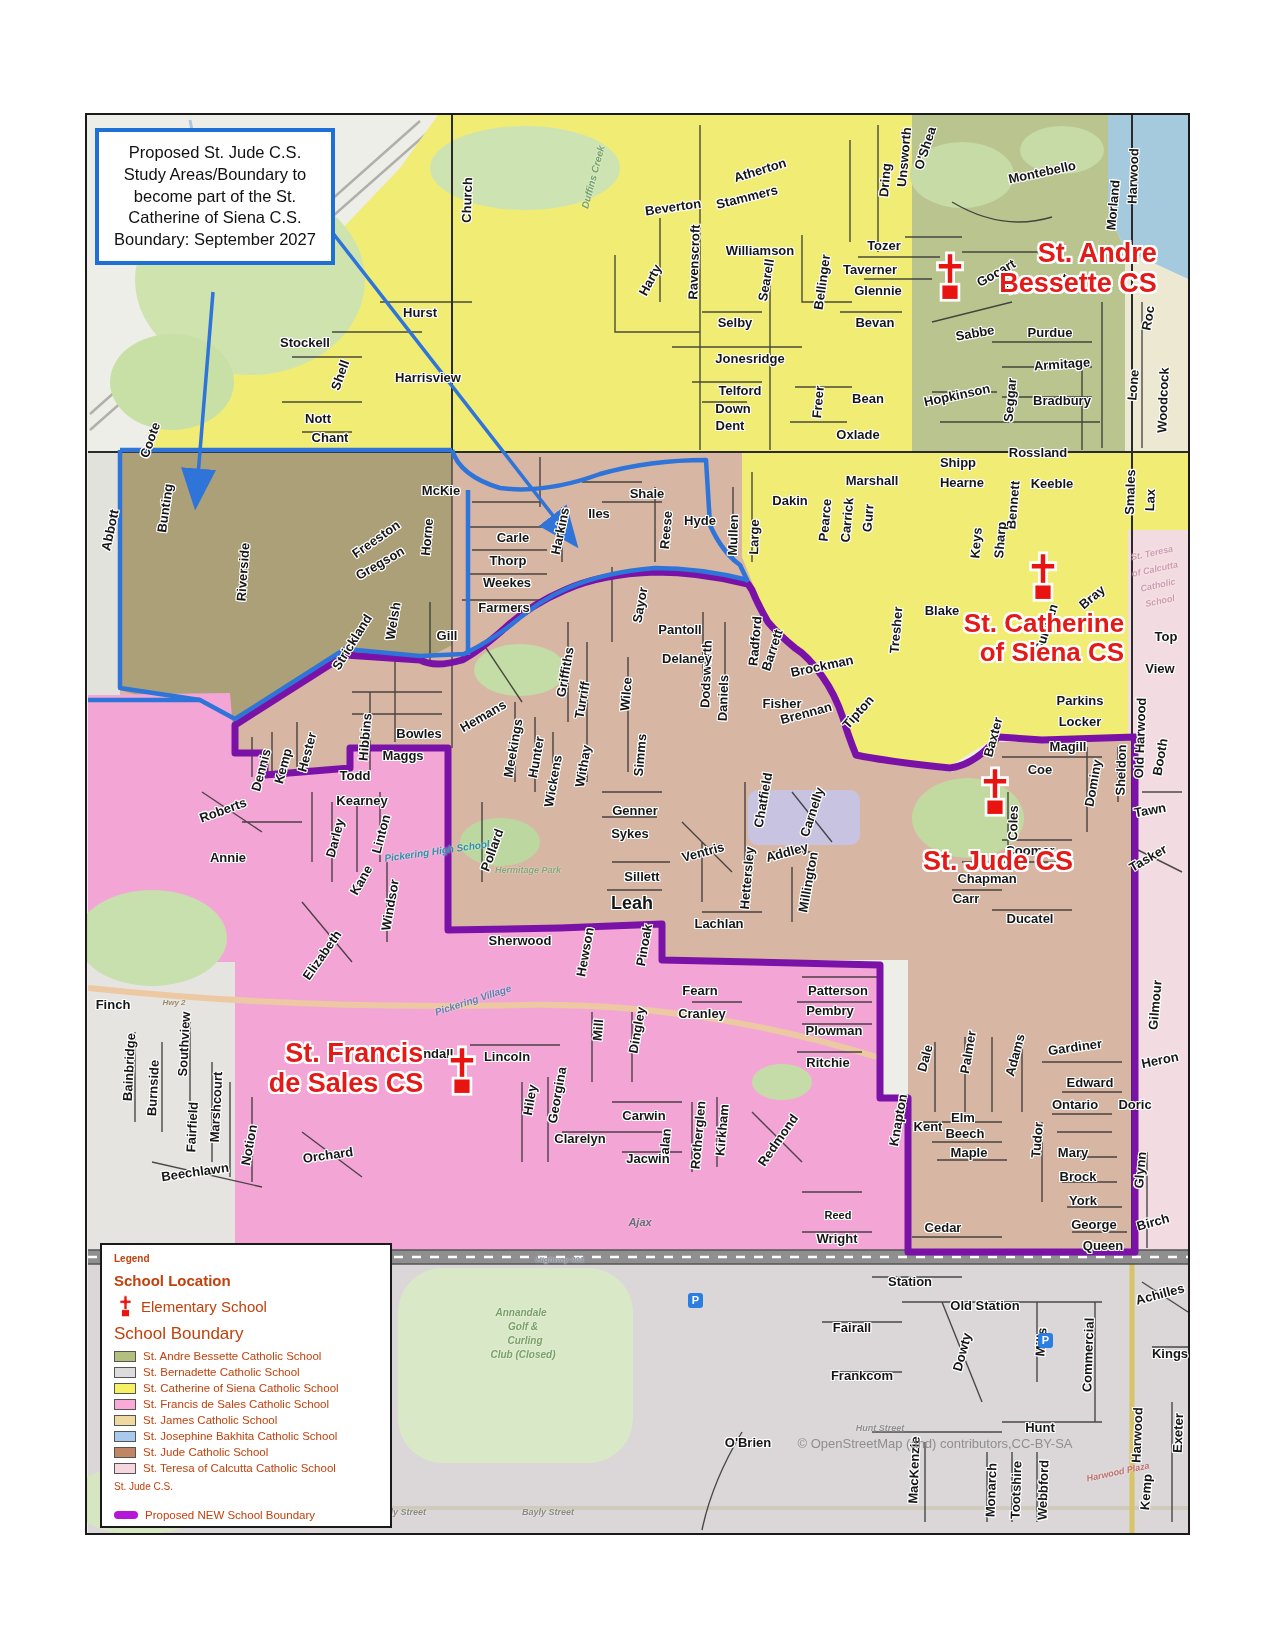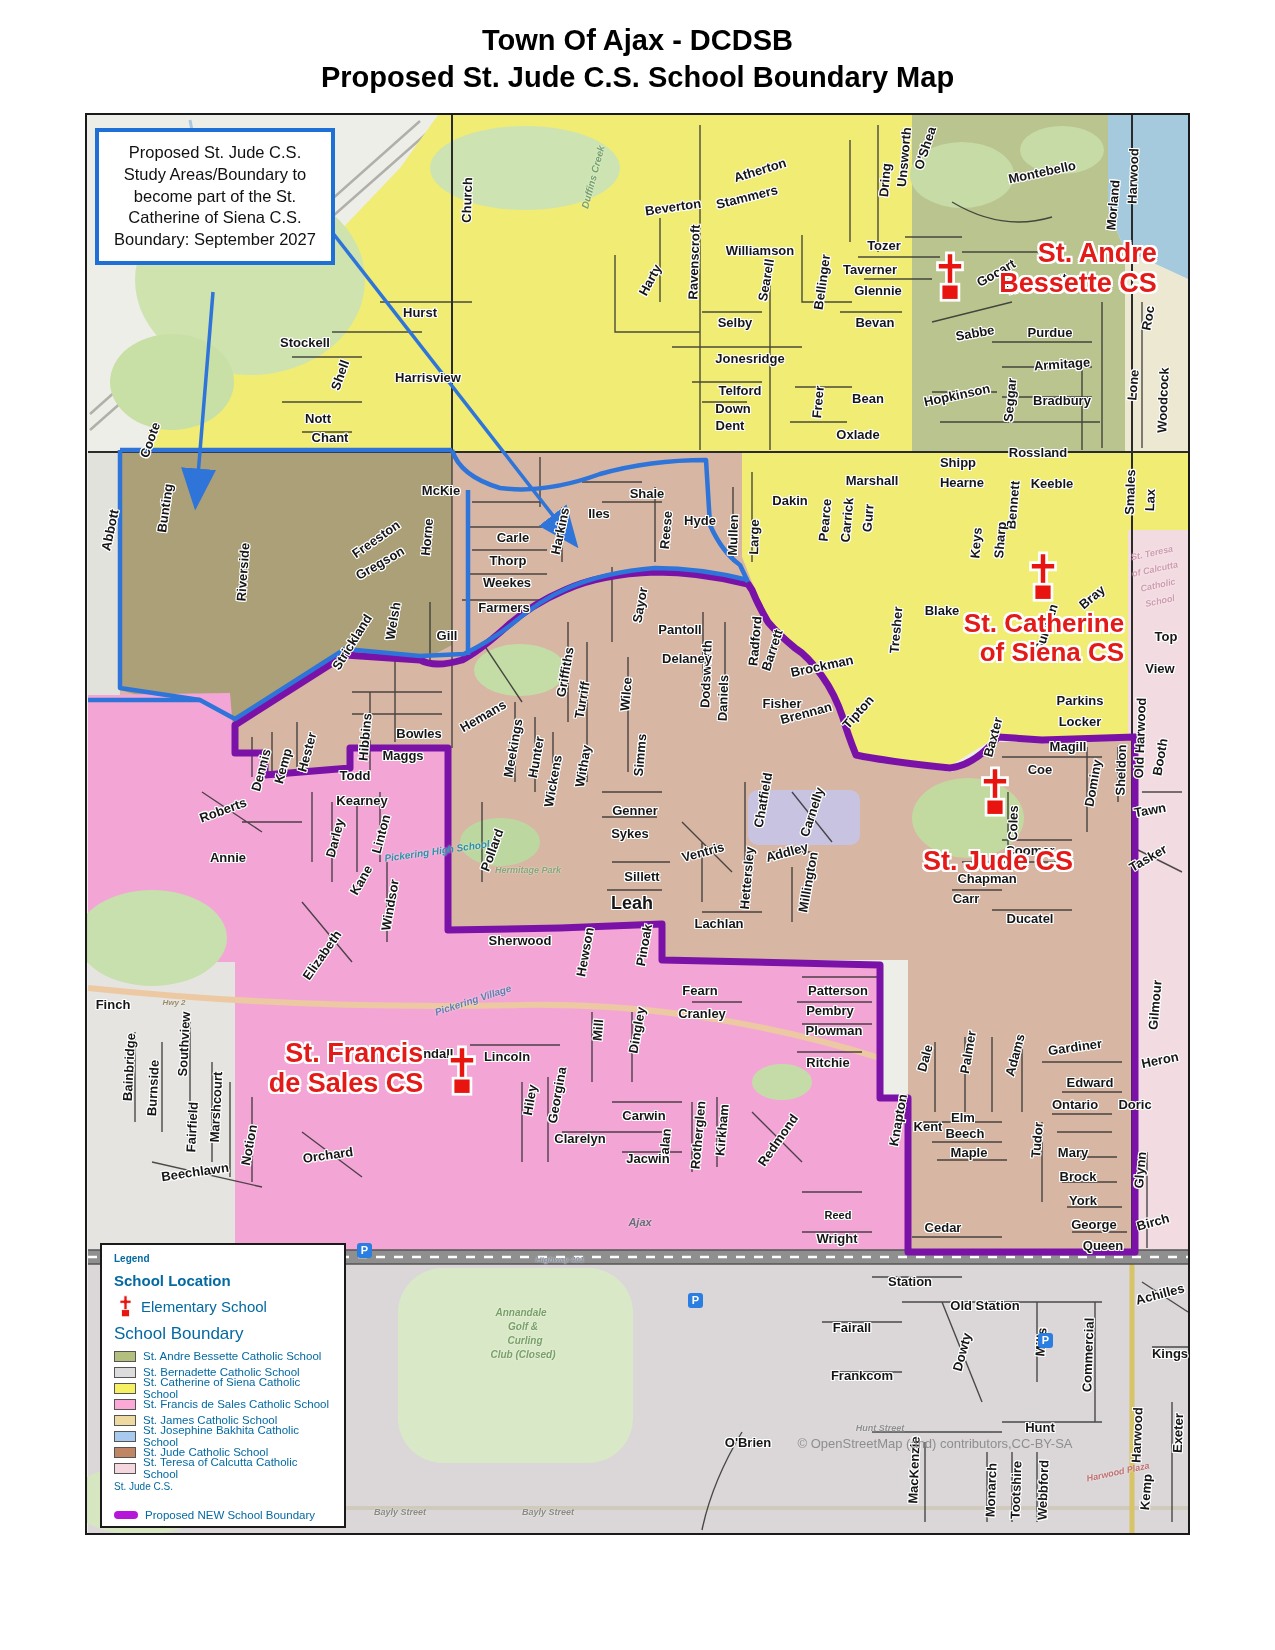--- a/index.html
+++ b/index.html
@@ -21,43 +21,39 @@
     text-shadow:-2px -2px 0 #fff,2px -2px 0 #fff,-2px 2px 0 #fff,2px 2px 0 #fff,
                 0 -2px 0 #fff,0 2px 0 #fff,-2px 0 0 #fff,2px 0 0 #fff;}
   .school-icon{position:absolute;}
   .p-icon{position:absolute;width:15px;height:15px;border-radius:3px;background:#2a7de1;color:#fff;
     font-size:11px;font-weight:bold;text-align:center;line-height:15px;}
   .callout{position:absolute;left:95px;top:128px;width:240px;box-sizing:border-box;z-index:6;
     background:#fff;border:4px solid #1e6fd6;padding:10px 8px;text-align:center;
     font-size:16.5px;line-height:1.32;color:#111;}
   .attribution{position:absolute;left:935px;top:1436px;transform:translateX(-50%);z-index:6;
     font-size:13px;color:#8e8e8e;white-space:nowrap;}
-  .legend{position:absolute;left:100px;top:1243px;width:246px;height:285px;background:#fff;
-    border:2px solid #1a1a1a;box-sizing:border-box;z-index:7;padding:8px 10px 0 12px;color:#0369a1;}
+  .legend{position:absolute;left:100px;top:1243px;width:292px;height:285px;background:#fff;
+    border:2px solid #1a1a1a;box-sizing:border-box;z-index:7;padding:8px 10px 0 12px;color:#c2410c;}
   .legend .lg-title{font-size:10px;font-weight:bold;}
   .legend .lg-h1{font-size:15px;font-weight:bold;margin-top:8px;}
   .legend .lg-elem{display:flex;align-items:center;gap:8px;margin:6px 0 4px 4px;font-size:15px;}
   .legend .lg-h2{font-size:17px;margin:6px 0 4px 0;}
   .legend .lg-row{display:flex;align-items:center;gap:7px;height:16px;font-size:11.5px;}
   .legend .sw{width:22px;height:11px;border:1px solid #555;box-sizing:border-box;flex:none;}
   .legend .lg-jude{font-size:10px;margin:5px 0 17px 0;}
   .legend .lg-prop{display:flex;align-items:center;gap:7px;font-size:11.5px;}
   .legend .propsw{width:24px;height:8px;border-radius:4px;flex:none;}
   .north{position:absolute;left:300px;top:1238px;z-index:7;width:52px;text-align:center;}
   .north .nl{font-size:26px;font-weight:bold;font-style:italic;color:#000;}
 </style>
 </head>
 <body>
 
 <div class="page">
 
-  <div class="title">
-    <div>Town Of Ajax - DCDSB</div>
-    <div>Proposed St. Jude C.S. School Boundary Map</div>
-  </div>
 
   <svg class="mapsvg" width="1275" height="1650" viewBox="0 0 1275 1650">
     <defs>
       <clipPath id="mapclip">
           <rect x="85" y="113" width="1105" height="1422"></rect>
         </clipPath>
       <marker id="ah" orient="auto" markerWidth="12" markerHeight="10" refX="9" refY="5">
         <path d="M0,0 L12,5 L0,10 z" fill="#2e74d9"></path>
       </marker>
     </defs>

